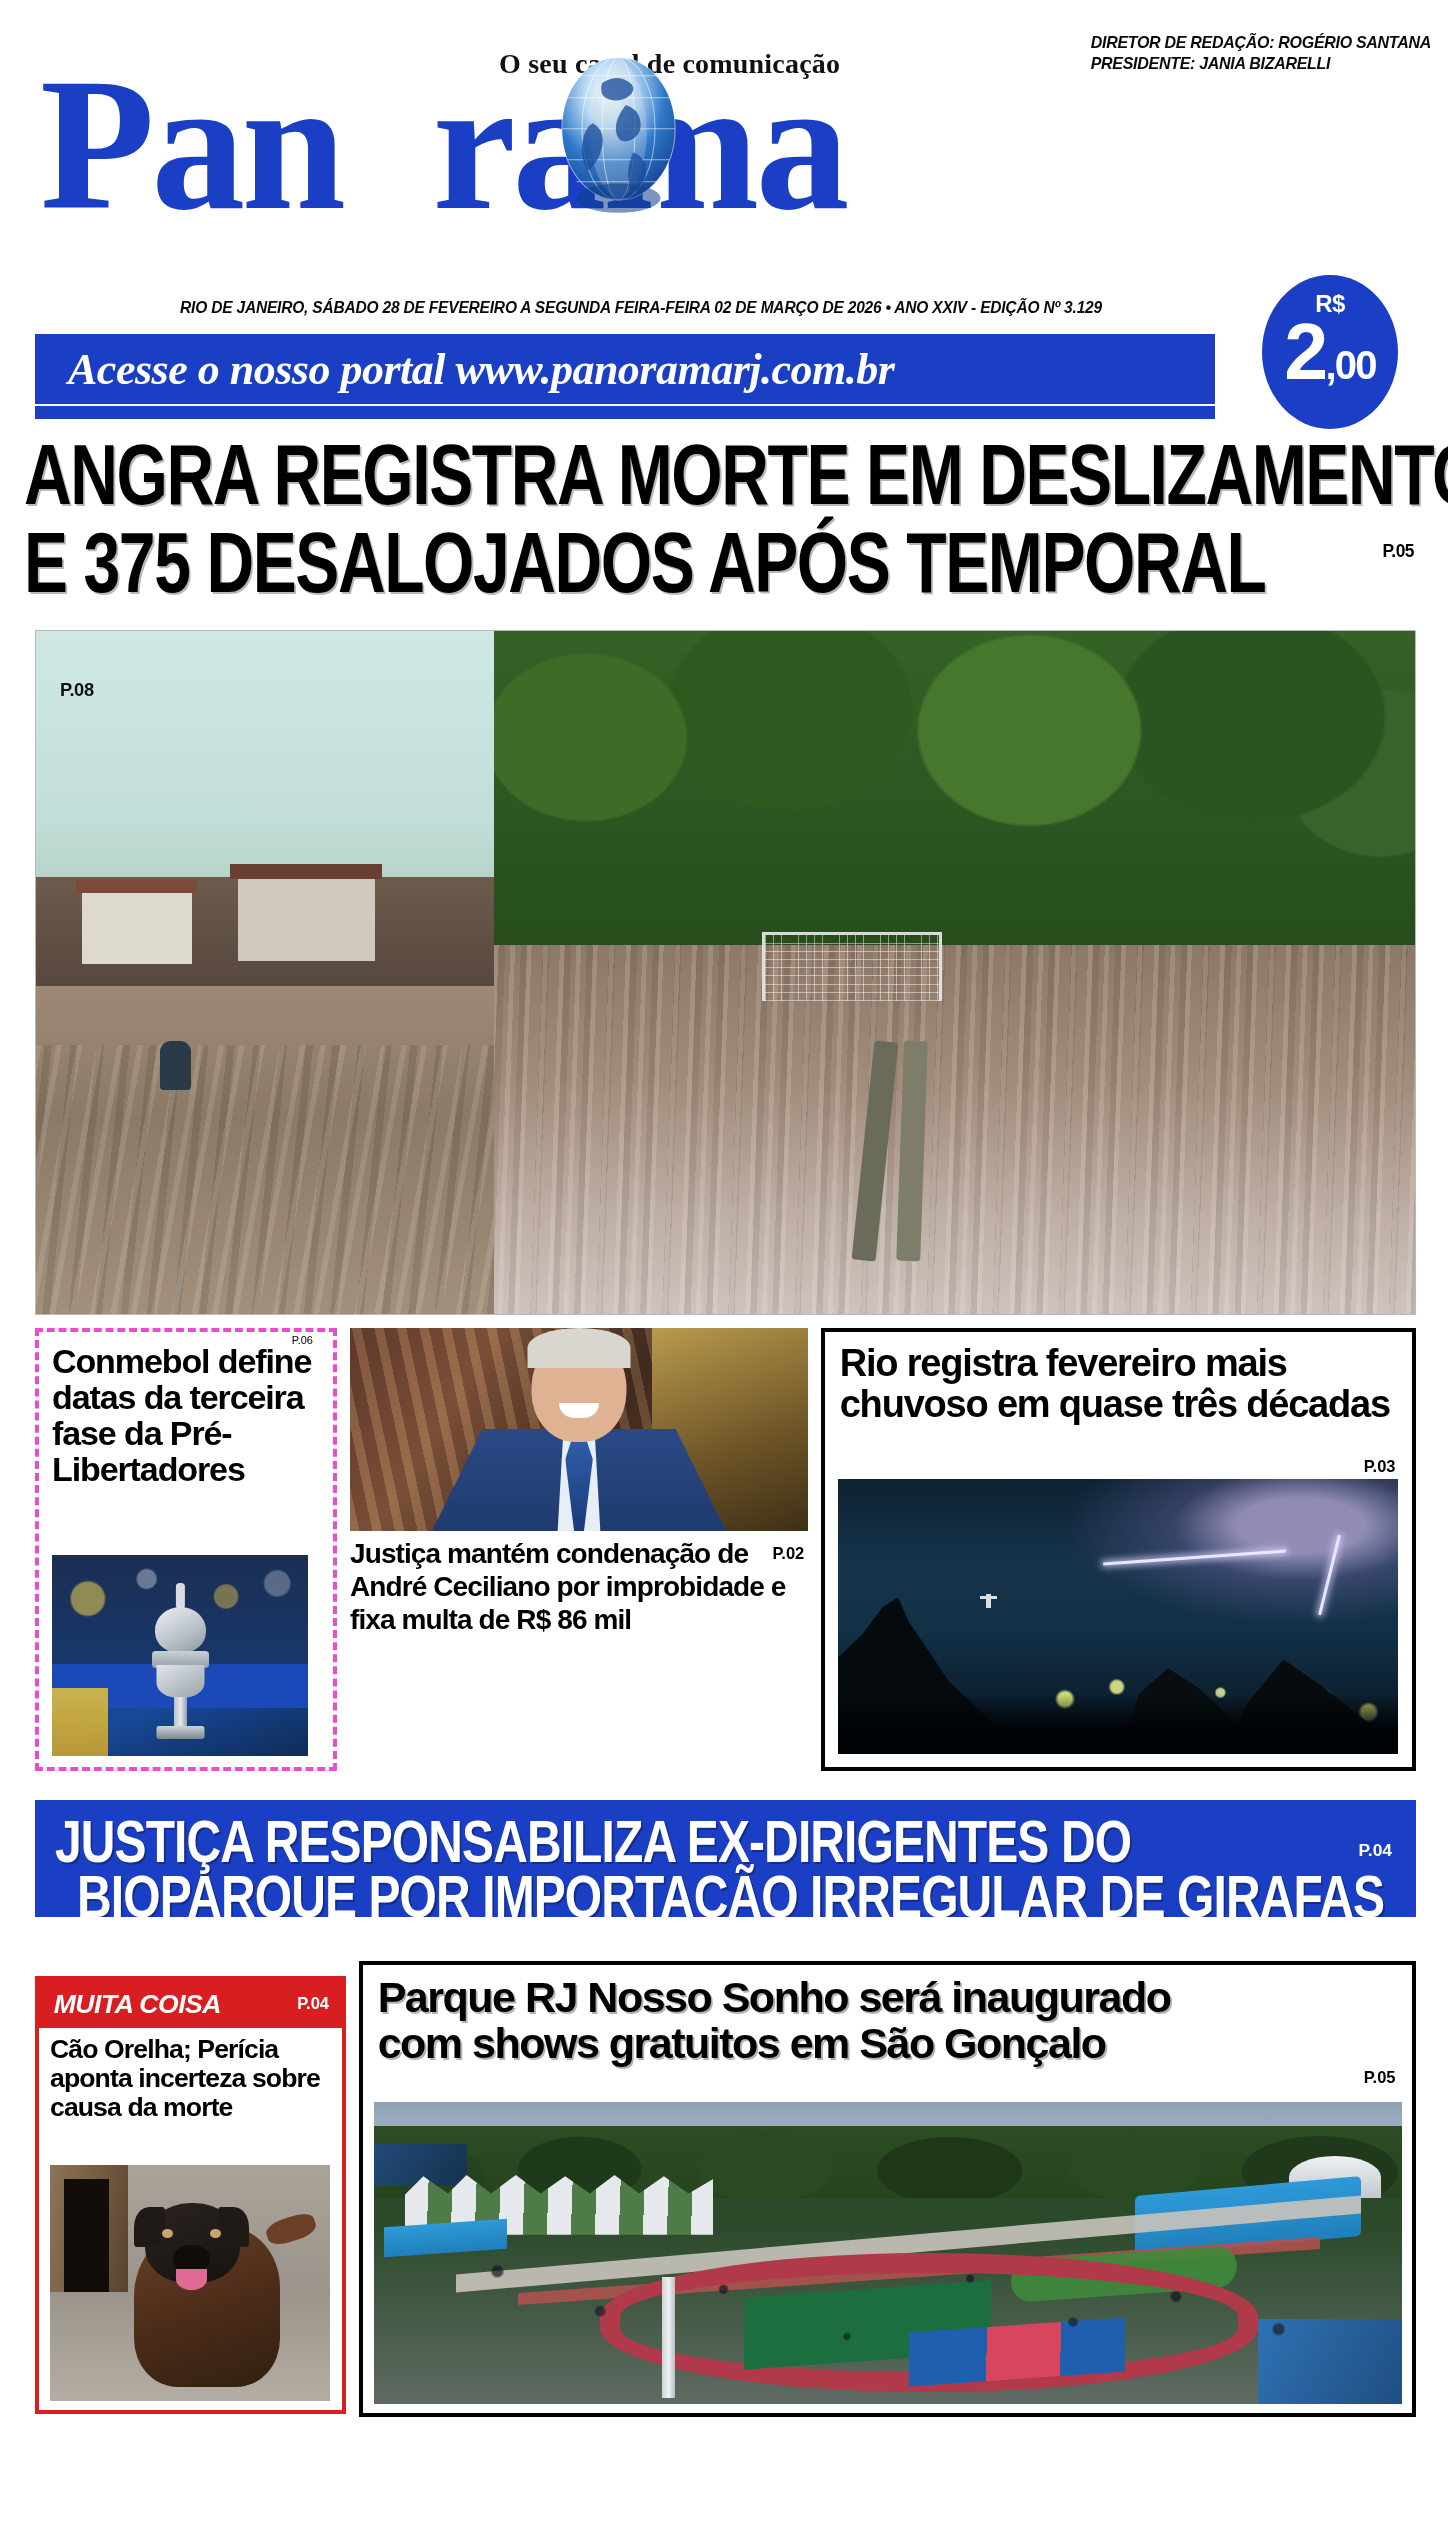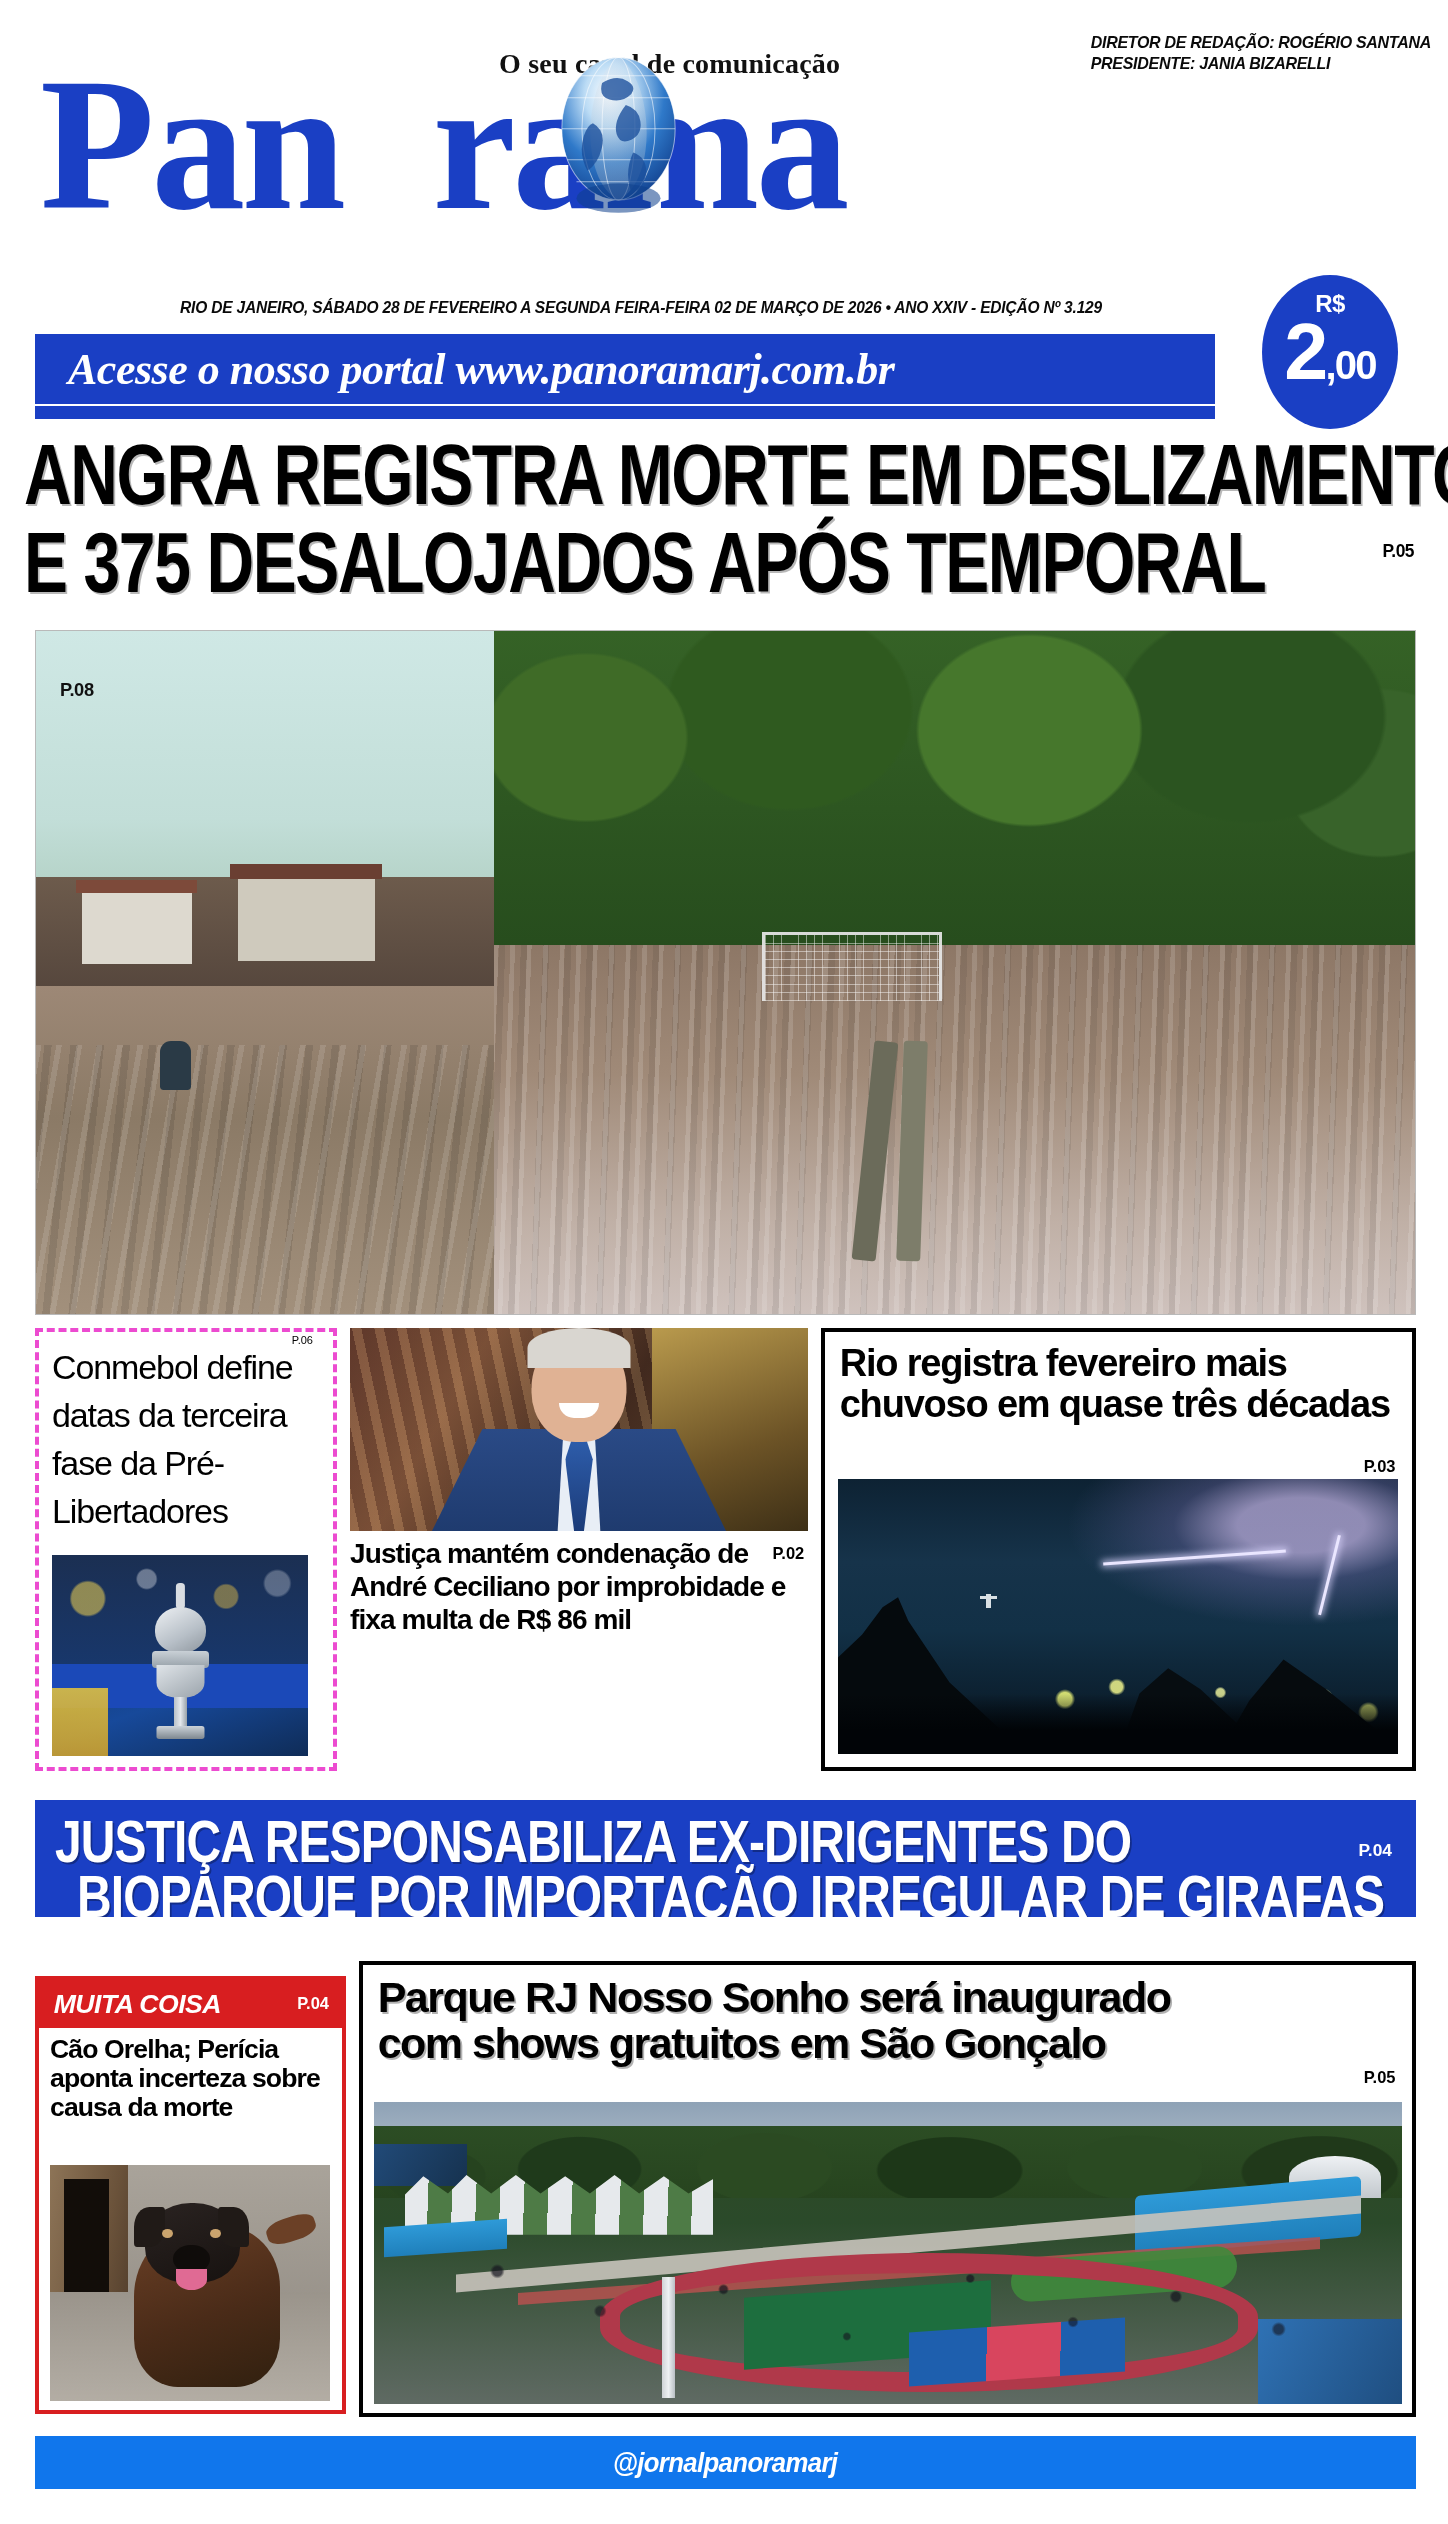--- a/index.html
+++ b/index.html
@@ -175,21 +175,21 @@
 
   
   .mid{position:absolute;left:0;top:1328px;width:1449px;height:449px;}
 
   .conmebol{
     position:absolute;left:35px;top:0;width:302px;height:443px;
     border:4.6px dashed #ec4bd0;box-sizing:border-box;background:#fff;
   }
   .conmebol h2{
     margin:11px 13px 5.5px 13px;
-    font-size:34px;line-height:48px;font-weight:400;
+    font-size:34px;line-height:36px;font-weight:700;
     letter-spacing:-1.1px;color:#000;
   }
   .conmebol .pg{position:absolute;right:20px;top:2px;font-size:11px;font-weight:400;}
   .trophy-photo{
     position:absolute;left:13px;bottom:11px;width:256px;height:201px;
     background:linear-gradient(160deg,#1a3560 0%,#123a77 38%,#17499a 64%,#0f2c57 100%);
     overflow:hidden;
   }
   .trophy-photo .crowd{position:absolute;left:0;top:0;width:100%;height:54%;
     background:
@@ -609,18 +609,15 @@
         <div class="track"></div>
         <div class="field"></div>
         <div class="court"></div>
         <div class="tower"></div>
         <div class="bldg"></div>
         <div class="crowd"></div>
       </div>
     </div>
   </div>
 
-  <div class="footer">
-    <span>@jornalpanoramarj</span>
-  </div>
 
 </div>
 
 
 </body></html>

